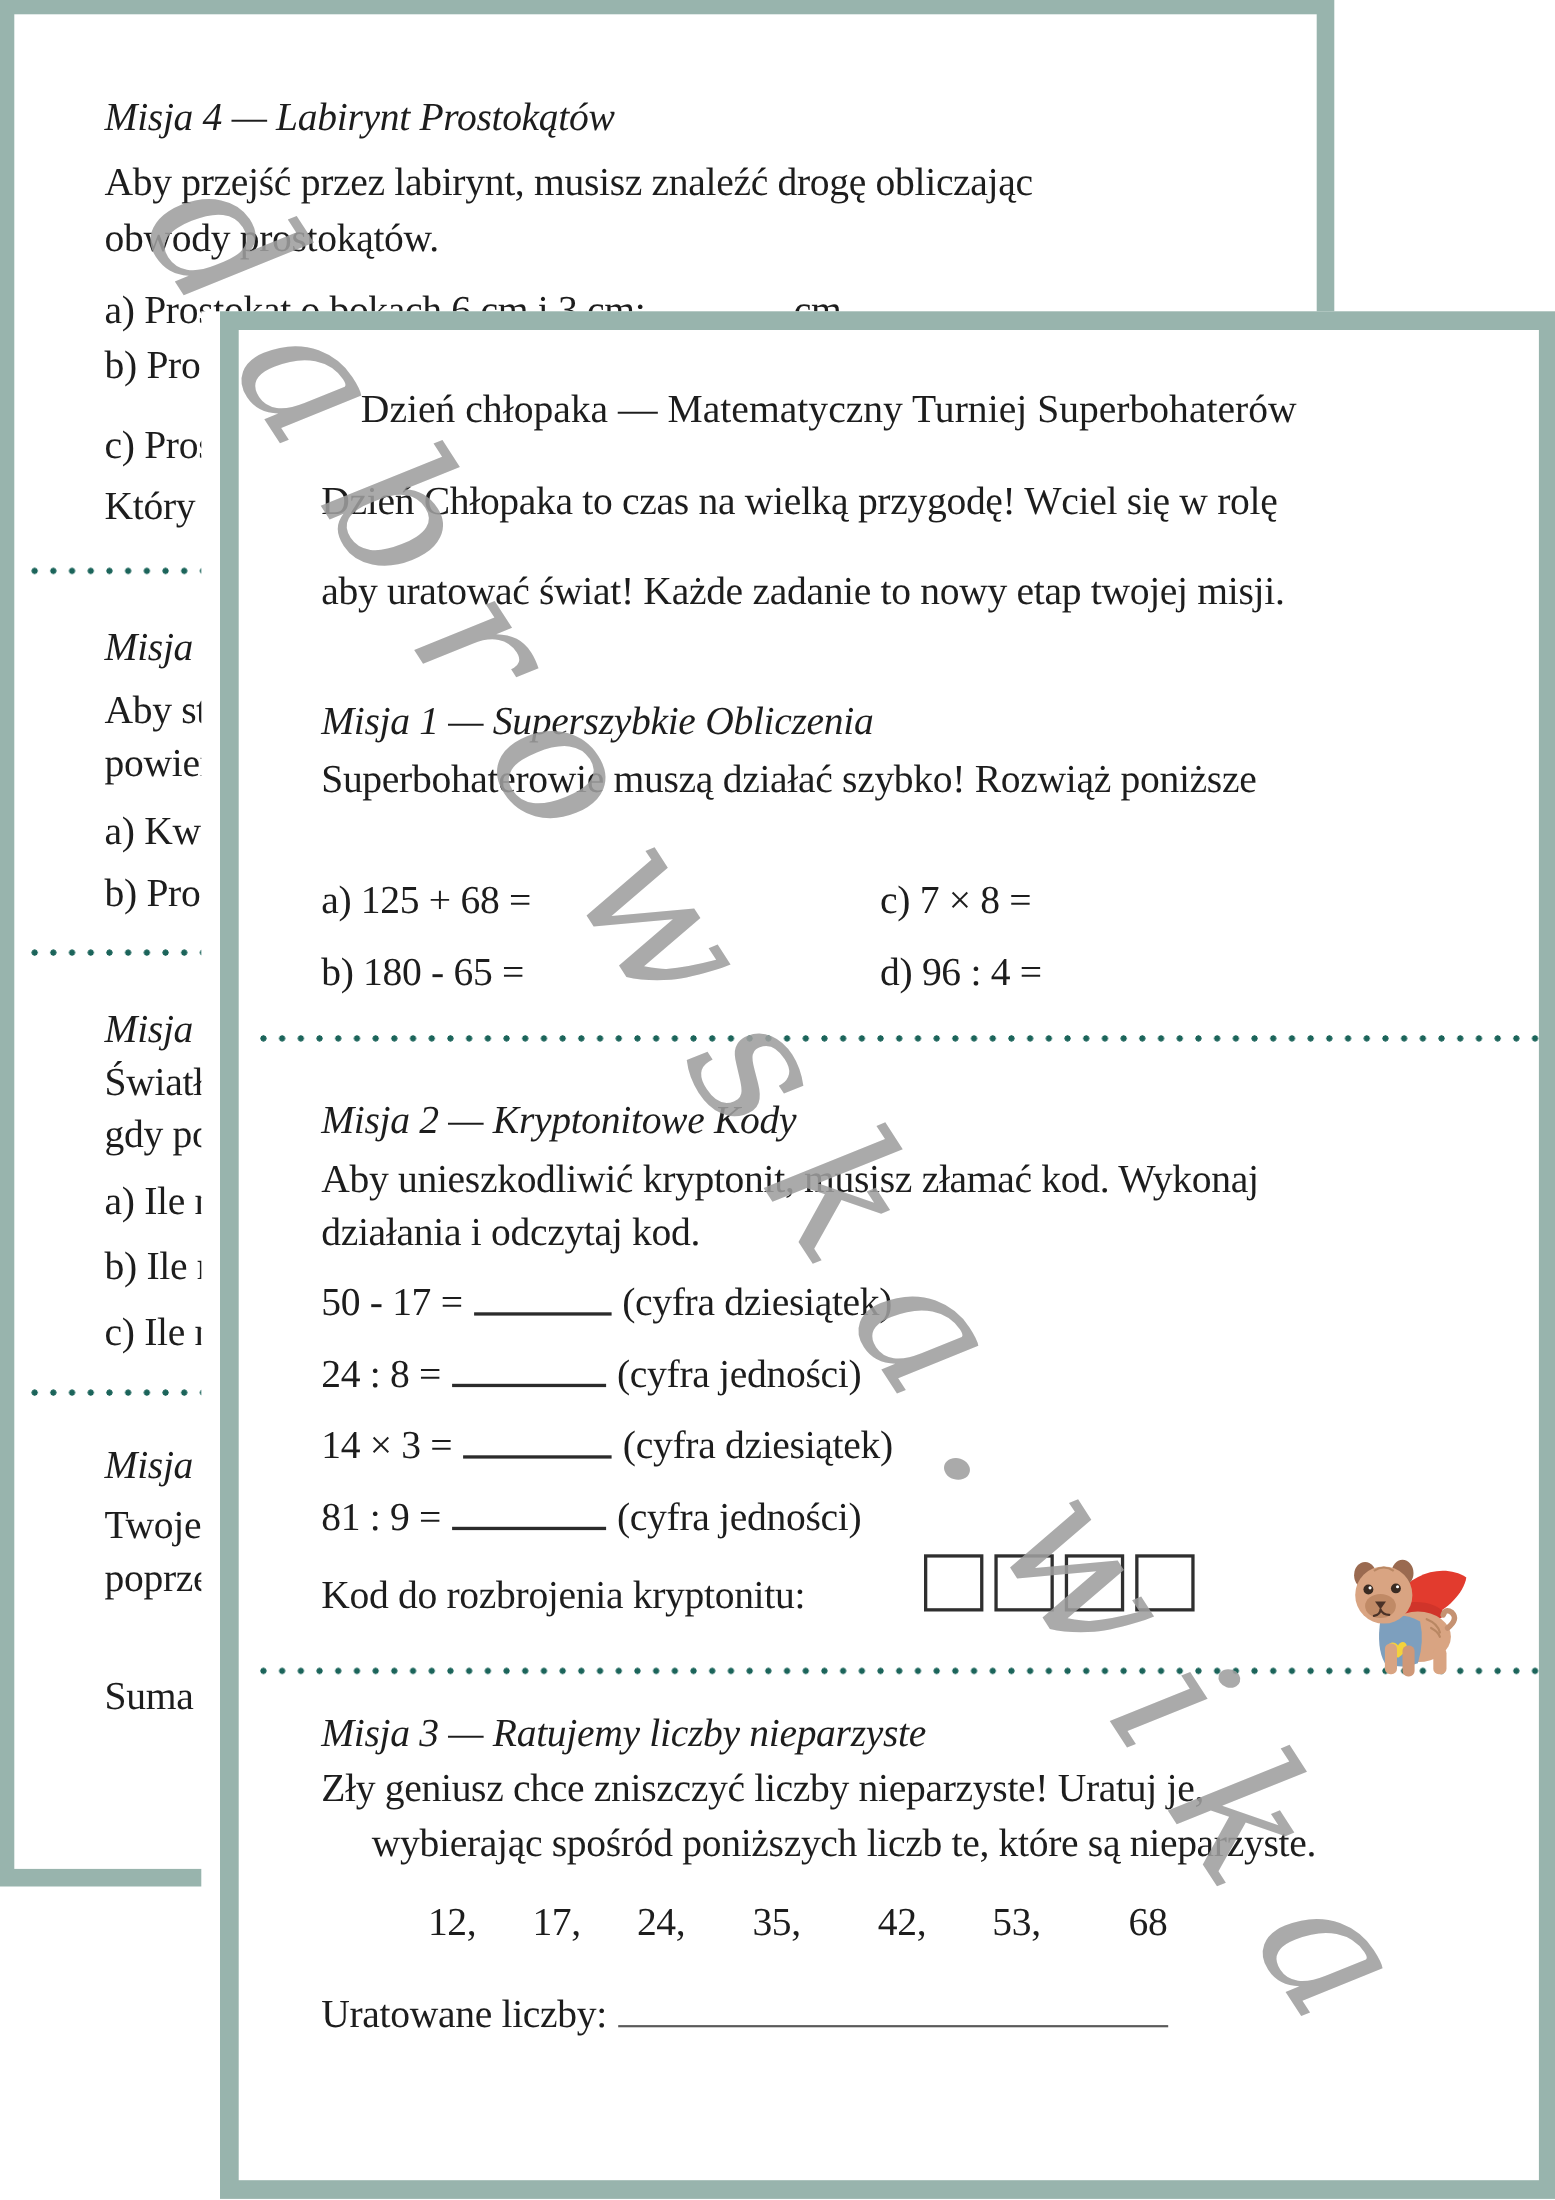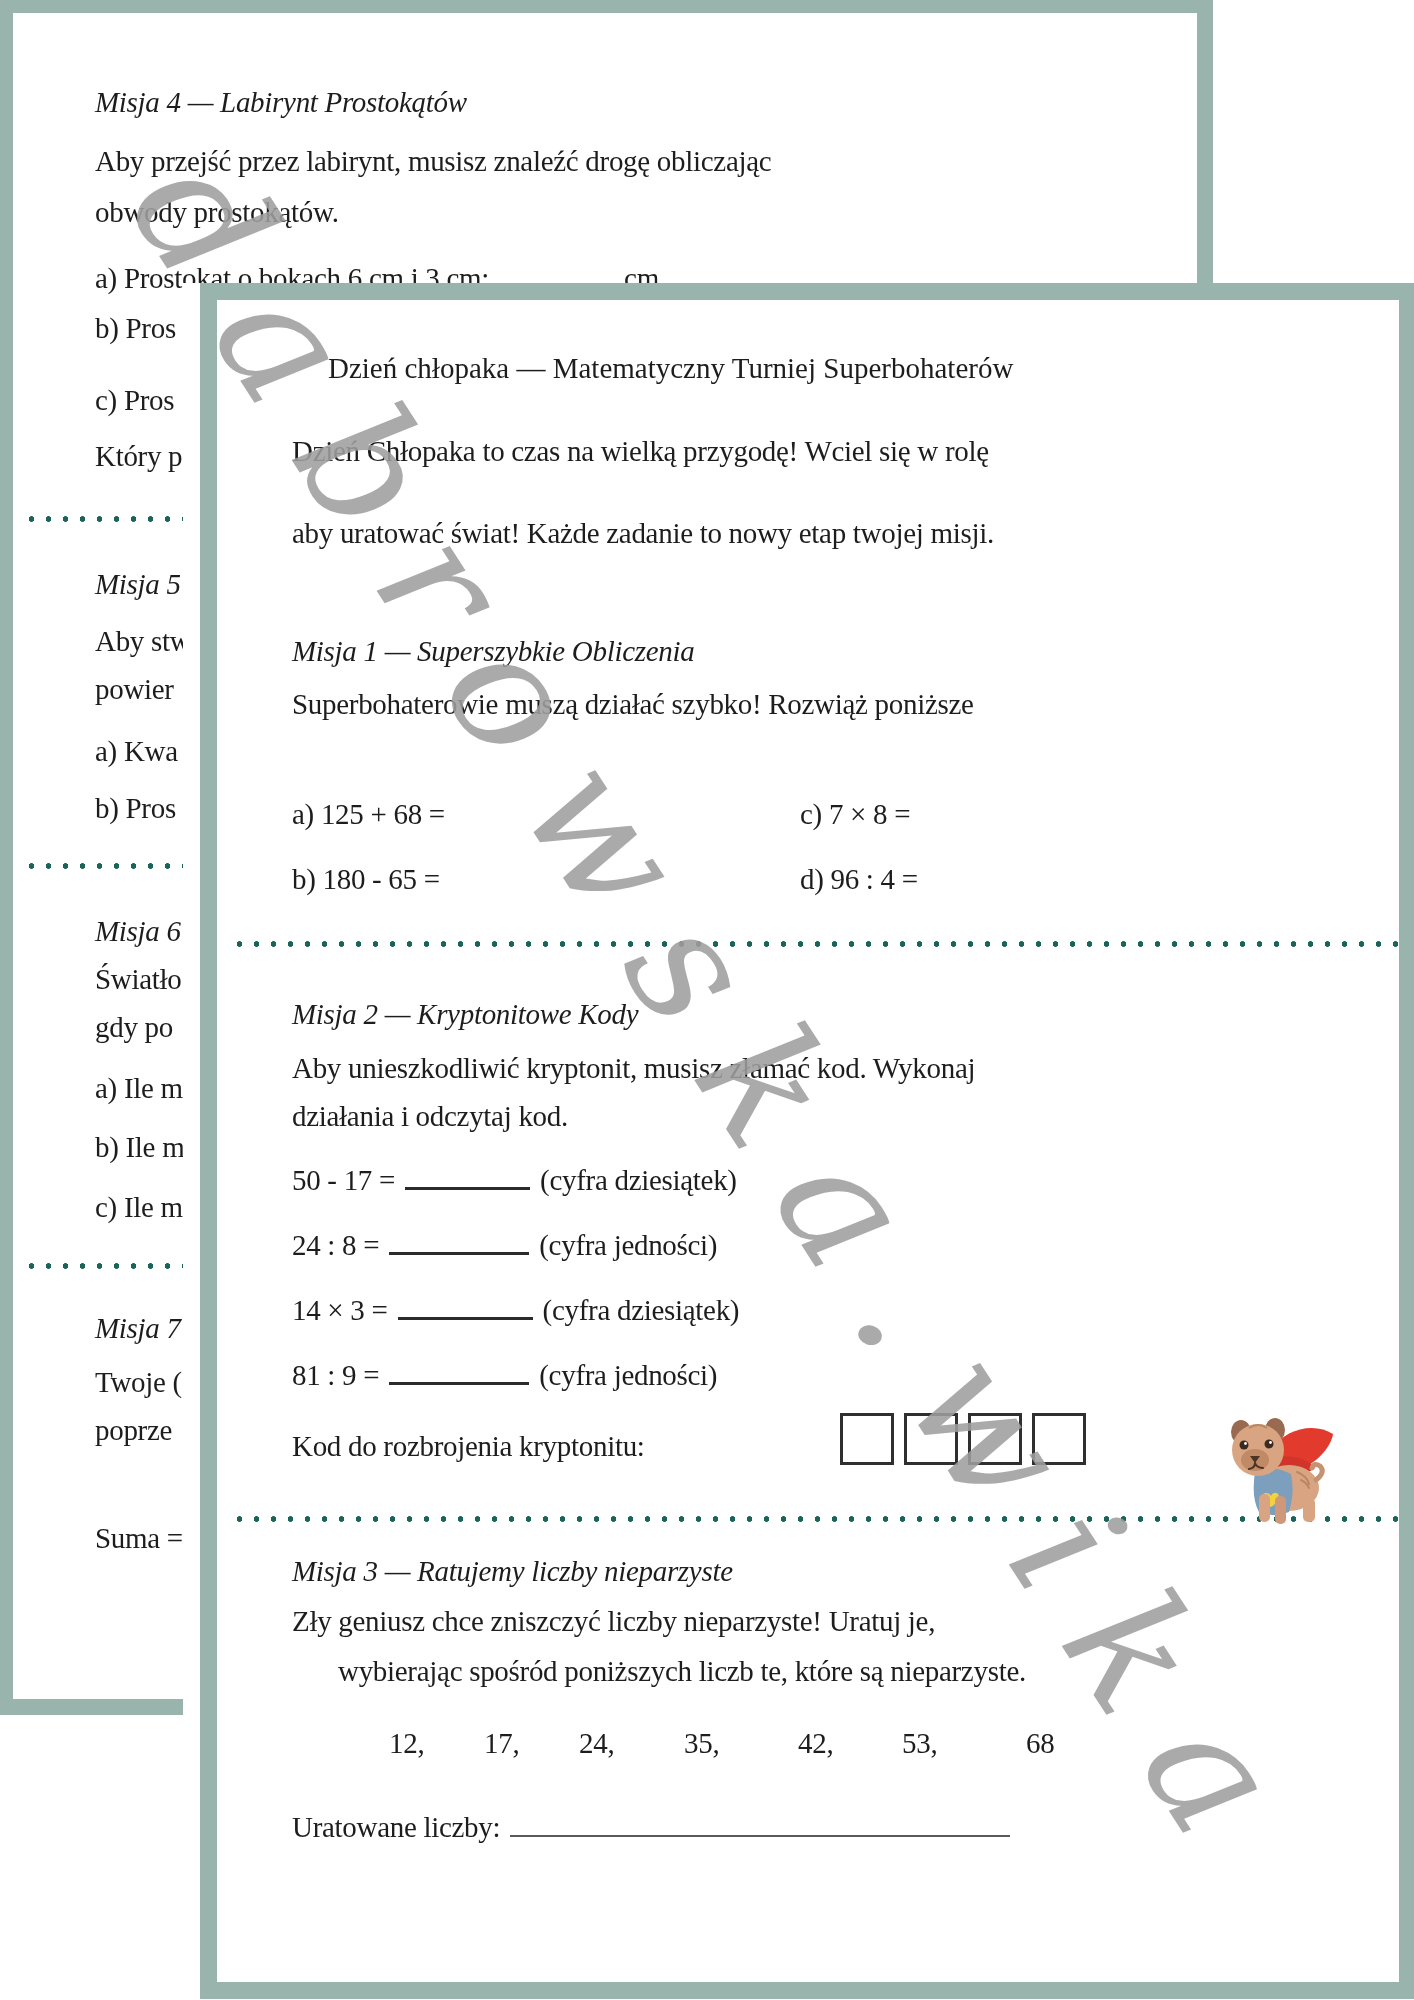--- a/index.html
+++ b/index.html
@@ -4,21 +4,21 @@
 <style>
   html,body{margin:0;padding:0;}
   body{
     width:1414px;height:2000px;position:relative;overflow:hidden;
     background:#ffffff;
     font-family:"Liberation Serif","DejaVu Serif",serif;
     color:#1d1d1d;
   }
   .sheet{position:absolute;background:#ffffff;}
   .frame{position:absolute;box-sizing:border-box;background:transparent;}
-  .line{position:absolute;white-space:nowrap;font-size:29px;line-height:1.12;letter-spacing:-0.3px;}
+  .line{position:absolute;white-space:nowrap;font-size:36px;line-height:1.12;letter-spacing:-0.3px;}
   .line.heading{font-style:italic;}
   .line.title{letter-spacing:0;}
   .fline{display:inline-block;border-bottom:3px solid #2b2b2b;height:0.85em;margin:0 10px;vertical-align:baseline;}
   .fline.gray{border-bottom-color:#5a5a5a;border-bottom-width:2px;}
   .dotted{position:absolute;height:8px;background-repeat:repeat-x;background-position:0 center;}
   .colpart{position:absolute;top:0;white-space:nowrap;}
   .numpart{position:absolute;top:0;white-space:nowrap;}
   .codebox{position:absolute;box-sizing:border-box;border:3px solid #2f2f2f;background:transparent;}
   #watermark{
     position:absolute;z-index:50;left:243px;top:130px;

